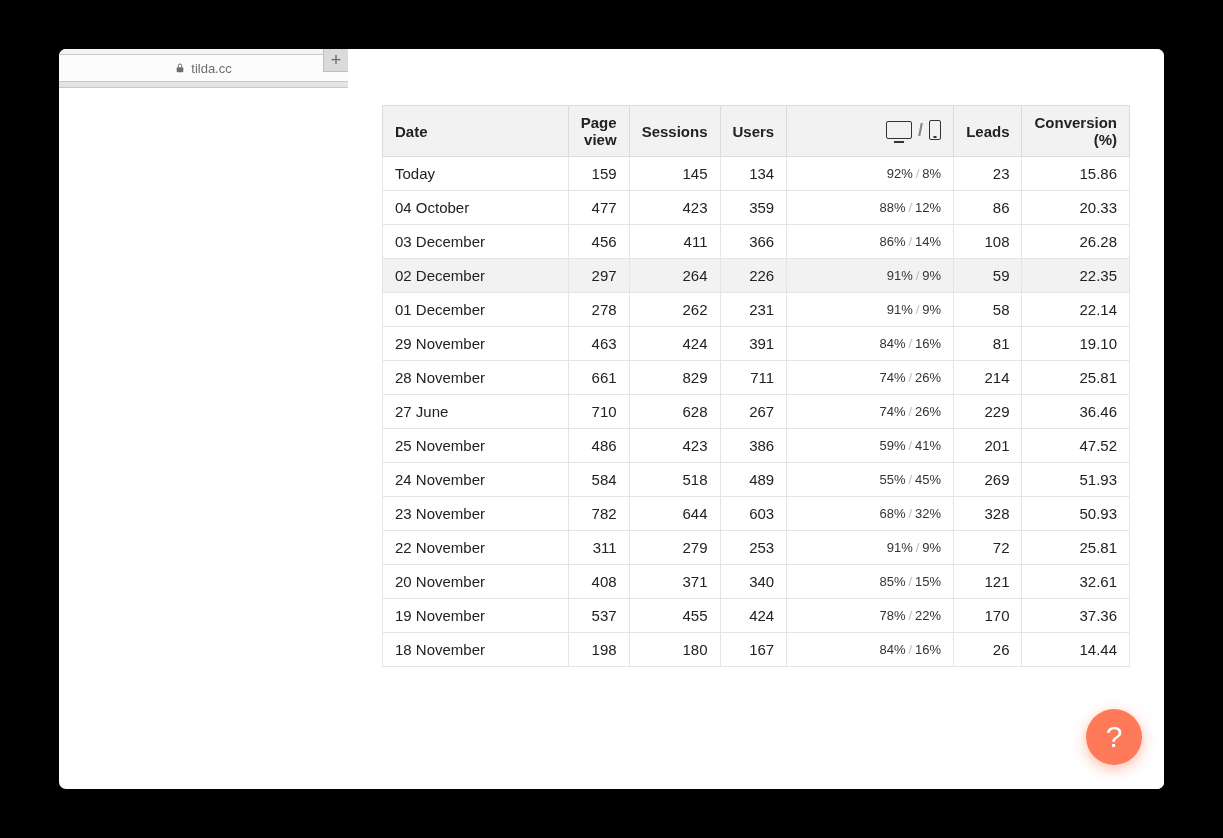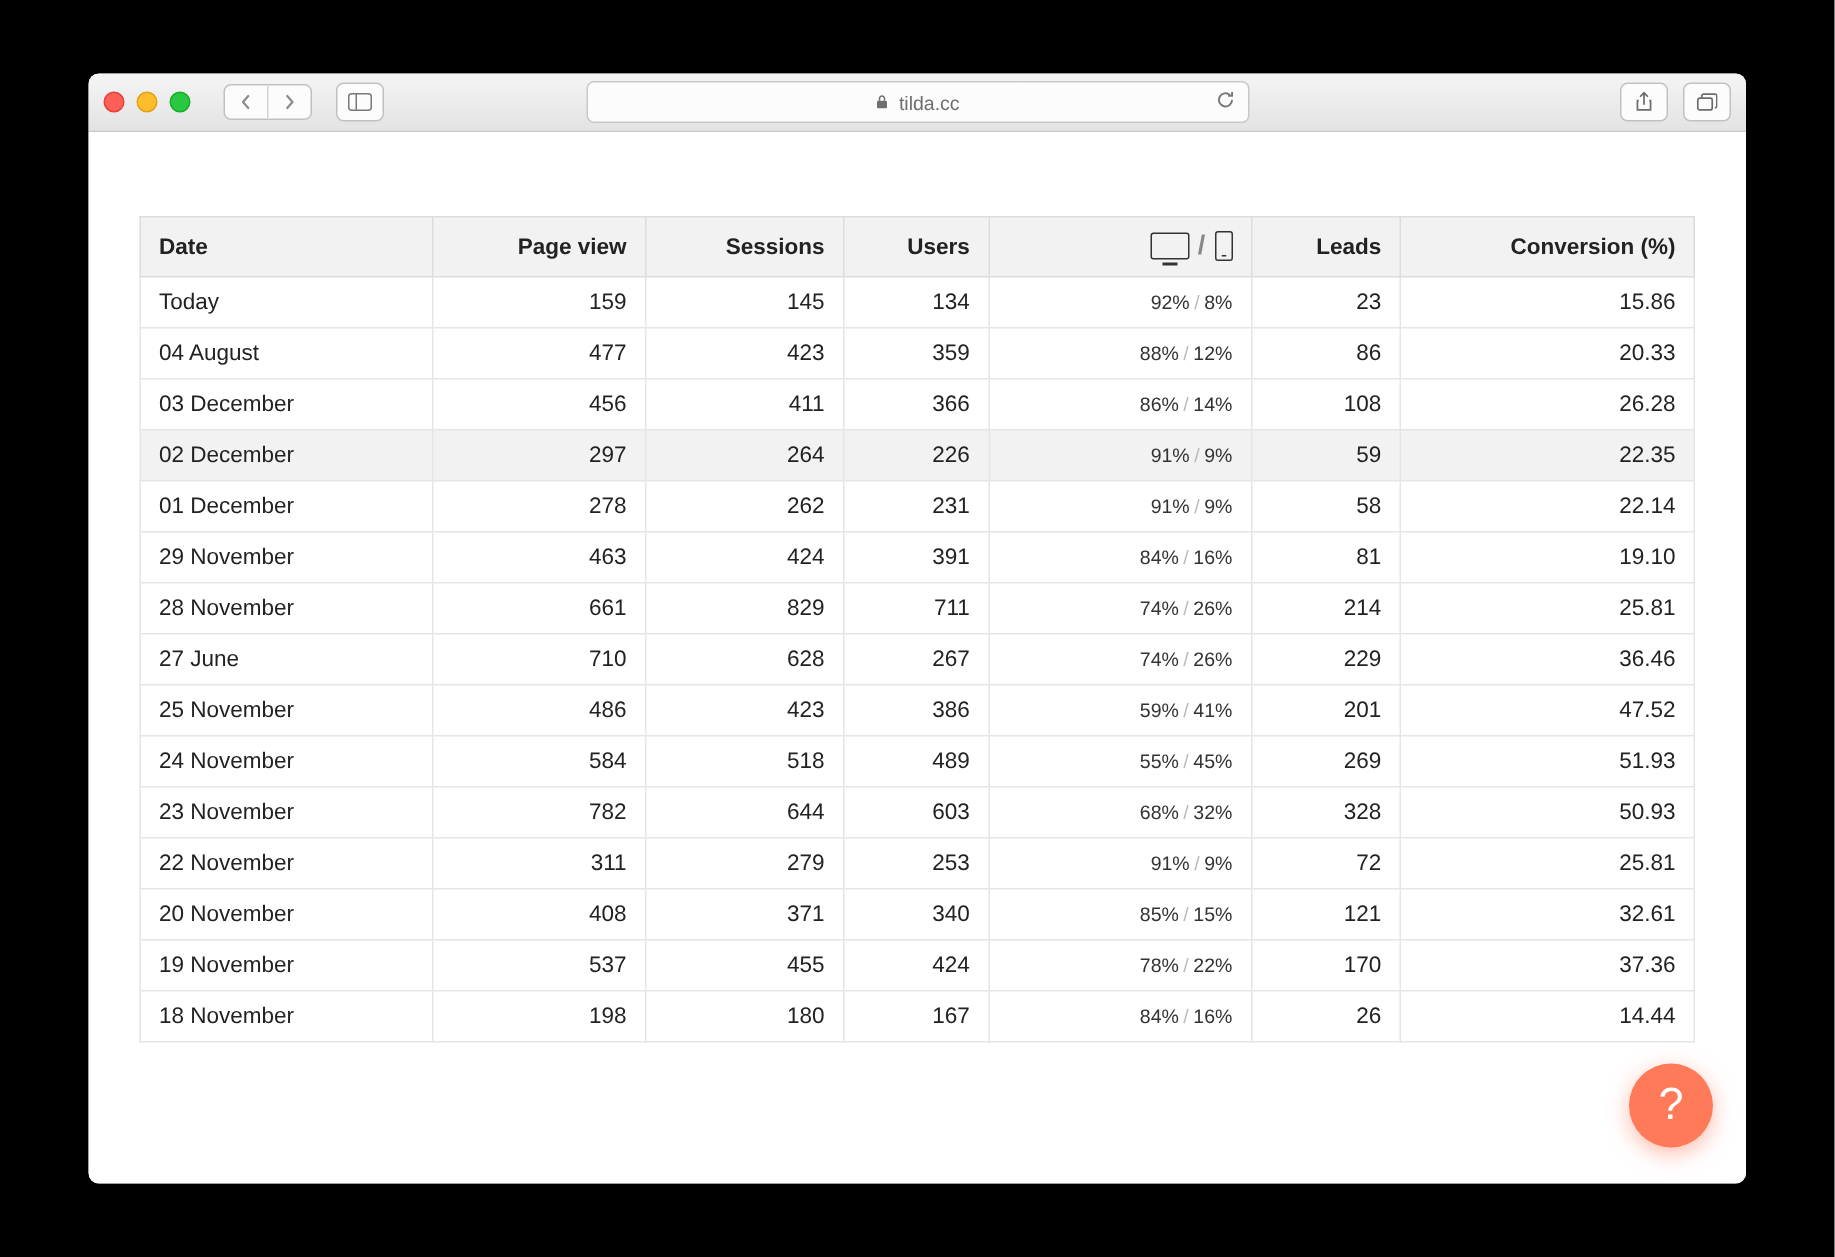--- a/index.html
+++ b/index.html
@@ -9,21 +9,21 @@
     display:flex;align-items:center;justify-content:center;
     width:1223px;height:838px;
   }
   .window{
     width:1105px;height:740px;
     background:#fff;
     border-radius:7px;
     box-shadow:0 20px 60px rgba(0,0,0,.6);
     overflow:hidden;
     position:relative;
-    display:flex;flex-direction:column;
+    display:flex;flex-direction:row;
   }
   
   .chrome{
     height:38px;flex:0 0 38px;
     background:linear-gradient(#f6f5f5,#e4e3e3);
     border-bottom:1px solid #c9c8c8;
     display:flex;align-items:center;
     padding:0 10px;gap:8px;
     position:relative;
   }
@@ -190,21 +190,21 @@
           <tr>
             <td class="date">Today</td>
             <td class="num">159</td>
             <td class="num">145</td>
             <td class="num">134</td>
             <td class="dev">92%<span class="sep">/</span>8%</td>
             <td class="num">23</td>
             <td class="num">15.86</td>
           </tr>
           <tr>
-            <td class="date">04 August</td>
+            <td class="date">04 October</td>
             <td class="num">477</td>
             <td class="num">423</td>
             <td class="num">359</td>
             <td class="dev">88%<span class="sep">/</span>12%</td>
             <td class="num">86</td>
             <td class="num">20.33</td>
           </tr>
           <tr>
             <td class="date">03 December</td>
             <td class="num">456</td>

